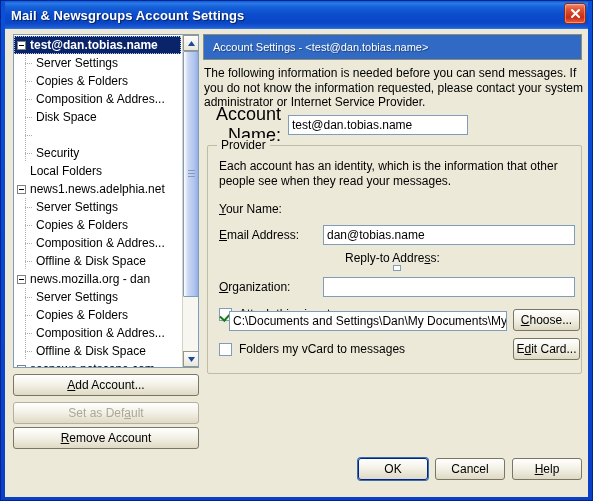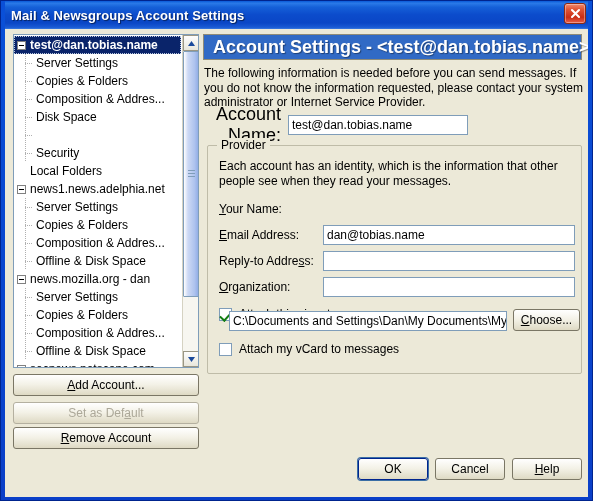--- a/index.html
+++ b/index.html
@@ -162,21 +162,21 @@
   
   .hdr-bar {
     position: absolute; left: 198px; top: 5px;
     width: 379px; height: 26px;
     background: #316ac5;
     border: 1px solid #8e8b78;
     display: flex; align-items: center;
     padding-left: 9px;
   }
   .hdr-bar span {
-    color: #fff; font-size: 18px; font-weight: bold;
+    color: #fff; font-size: 11px; font-weight: normal;
     text-shadow: 1px 1px 1px rgba(0,0,0,.4);
     white-space: nowrap;
   }
   .intro {
     position: absolute; left: 199px; top: 37px;
     width: 382px;
     font-size: 12px; color: #000; line-height: 14.5px;
   }
   .acct-row {
     position: absolute; left: 199px; top: 86px;
@@ -411,21 +411,21 @@
 
       <div class="frow" style="top:53px;">
         <div class="lab"><u>Y</u>our Name:</div>
       </div>
 
       <div class="frow" style="top:79px;">
         <div class="lab"><u>E</u>mail Address:</div>
         <div class="txt">dan@tobias.name</div>
       </div>
 
-      <div class="frow" style="top:105px;">
+      <div class="frow" style="top:105px;flex-direction:column;">
         <div class="lab">Reply-to Addre<u>s</u>s:</div>
         <div class="txt"></div>
       </div>
 
       <div class="frow" style="top:131px;">
         <div class="lab"><u>O</u>rganization:</div>
         <div class="txt"></div>
       </div>
 
       <div class="cbrow" style="top:161px;">
@@ -435,21 +435,24 @@
 
       <div class="sigrow">
         <div class="txt">C:\Documents and Settings\Dan\My Documents\My Te</div>
       </div>
       <div class="btn side-btn" style="left:305px; top:163px;">
         <span><u>C</u>hoose...</span>
       </div>
 
       <div class="cbrow" style="top:196px;">
         <div class="cb"></div>
-        <div class="cbl">Attach my vCard to messages</div>
+        <div class="cbl">Folders my vCard to messages</div>
+      </div>
+      <div class="btn side-btn" style="left:305px; top:192px;">
+        <span>E<u>d</u>it Card...</span>
       </div>
     </div>
 
     <div class="btn bbtn focus" style="left:353px;">
       <span>OK</span>
     </div>
     <div class="btn bbtn" style="left:430px;">
       <span>Cancel</span>
     </div>
     <div class="btn bbtn" style="left:507px;">

